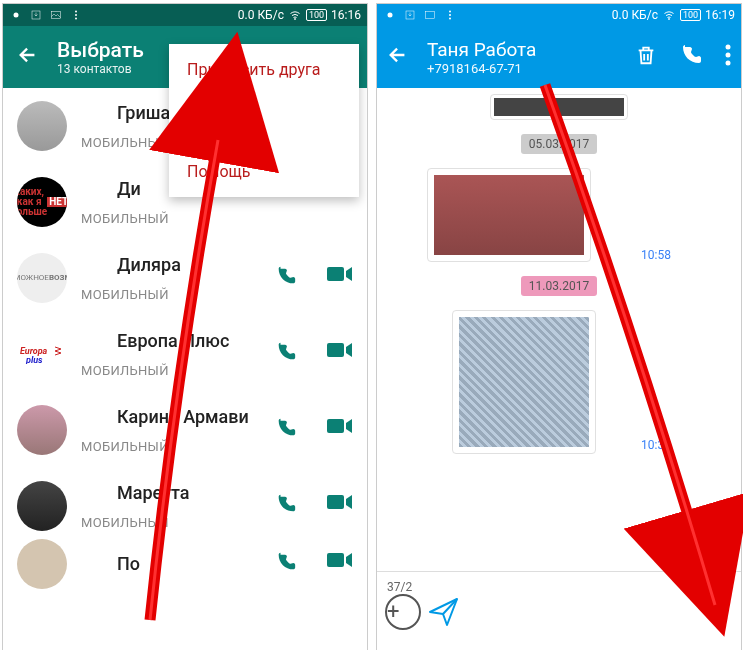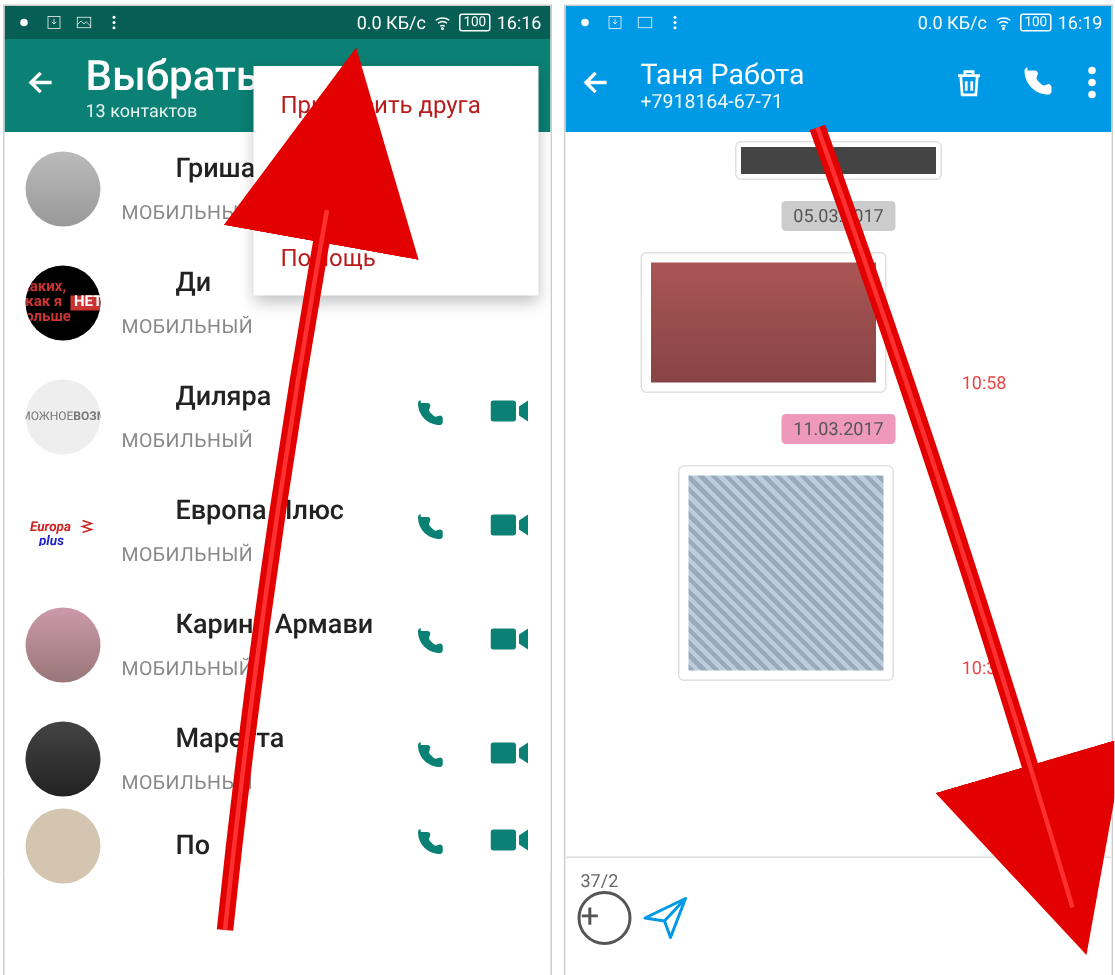--- a/index.html
+++ b/index.html
@@ -11,21 +11,21 @@
   
   .statusbar { height: 22px; background: #075E54; color: #fff; display: flex; align-items: center; justify-content: space-between; padding: 0 6px; font-size: 12px; }
   .phone.right .statusbar { background: #0099e5; }
   .statusbar .sb-left { display: flex; gap: 6px; align-items: center; }
   .statusbar .sb-right { display: flex; gap: 4px; align-items: center; }
   .sb-icon { width: 14px; height: 12px; display: inline-block; }
 
   
   .wa-header { height: 62px; background: #0b8074; color: #fff; display: flex; align-items: center; padding: 0 14px; }
   .wa-header .back { margin-right: 18px; }
-  .wa-header .title { font-size: 28px; font-weight: 500; }
+  .wa-header .title { font-size: 21px; font-weight: 500; }
   .wa-header .sub { font-size: 12px; opacity: .9; }
 
   
   .contacts { background: #fff; }
   .crow { display: flex; align-items: center; height: 76px; padding: 0 14px; border-bottom: 1px solid rgba(0,0,0,0); }
   .avatar { width: 50px; height: 50px; border-radius: 50%; background: #ddd; margin-right: 14px; flex: none; display:flex; align-items:center; justify-content:center; font-size:9px; color:#555; overflow:hidden; }
   .cname { font-size: 18px; color: #222; font-weight: 500; margin-left: 36px; }
   .ctype { font-size: 13px; color: #888; text-transform: uppercase; letter-spacing: .3px; margin-top: 12px; }
   .cactions { margin-left: auto; display: flex; gap: 30px; }
   .cactions span { color: #0b8074; }
@@ -41,21 +41,21 @@
   .sms-header .title { font-size: 19px; font-weight: 400; }
   .sms-header .sub { font-size: 13px; opacity: .95; }
   .sms-header .hactions { margin-left: auto; display: flex; gap: 22px; align-items:center; }
 
   
   .chat { background: #fff; height: 486px; position: relative; padding: 6px 10px; overflow: hidden; }
   .datebadge { display: inline-block; background: #ccc; color: #555; font-size: 12px; padding: 3px 8px; border-radius: 3px; margin: 10px auto; }
   .center { text-align: center; }
   .bubble { background: #fff; border: 1px solid #e0e0e0; border-radius: 4px; padding: 6px; display: inline-block; max-width: 240px; position: relative; }
   .imgph { background: #888; }
-  .timestamp { font-size: 12px; color: #ef4444; position: absolute; }
+  .timestamp { font-size: 12px; color: #3b82f6; position: absolute; }
 
   
   .inputbar { position: absolute; bottom: 0; left: 0; right: 0; height: 80px; border-top: 1px solid #ddd; background: #fff; display: flex; align-items: center; padding: 4px 8px; }
   .addbtn { width: 36px; height: 36px; border-radius: 50%; border: 2px solid #555; display:flex; align-items:center; font-size: 22px; color:#555; margin-right: 6px; position: relative; }
   .counter { position: absolute; top: -16px; left: 0; font-size: 12px; color: #666; }
   .msgtext { flex: 1; font-size: 14.5px; color: #222; line-height: 1.25; padding: 0 4px; }
   .sendbtn { width: 34px; height: 34px; }
 
   
   .arrow-svg { position: absolute; pointer-events: none; z-index: 50; }

